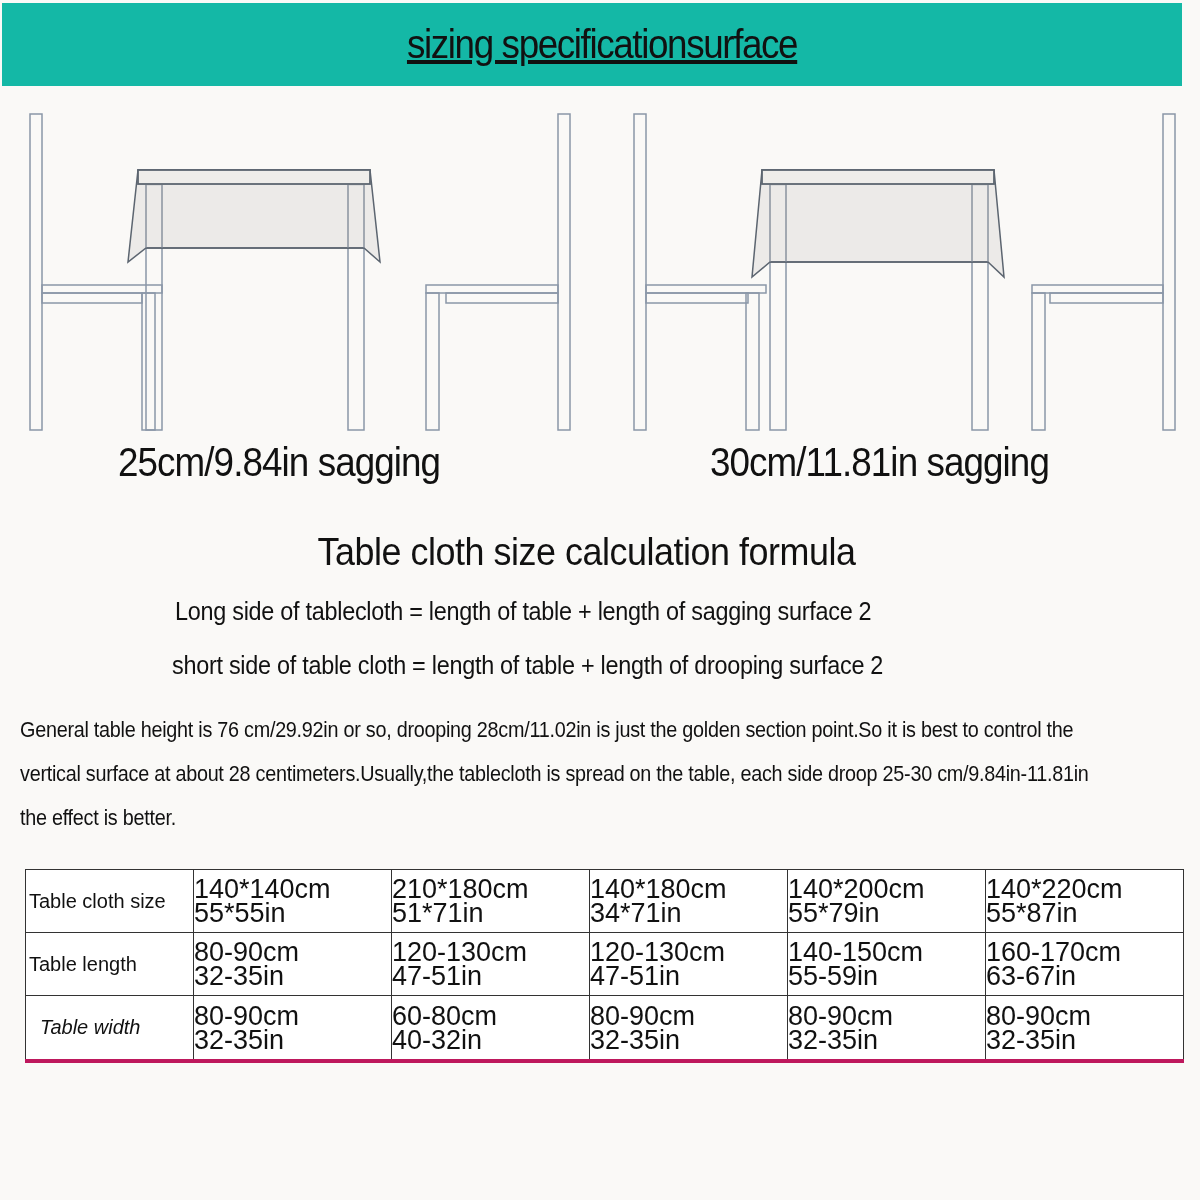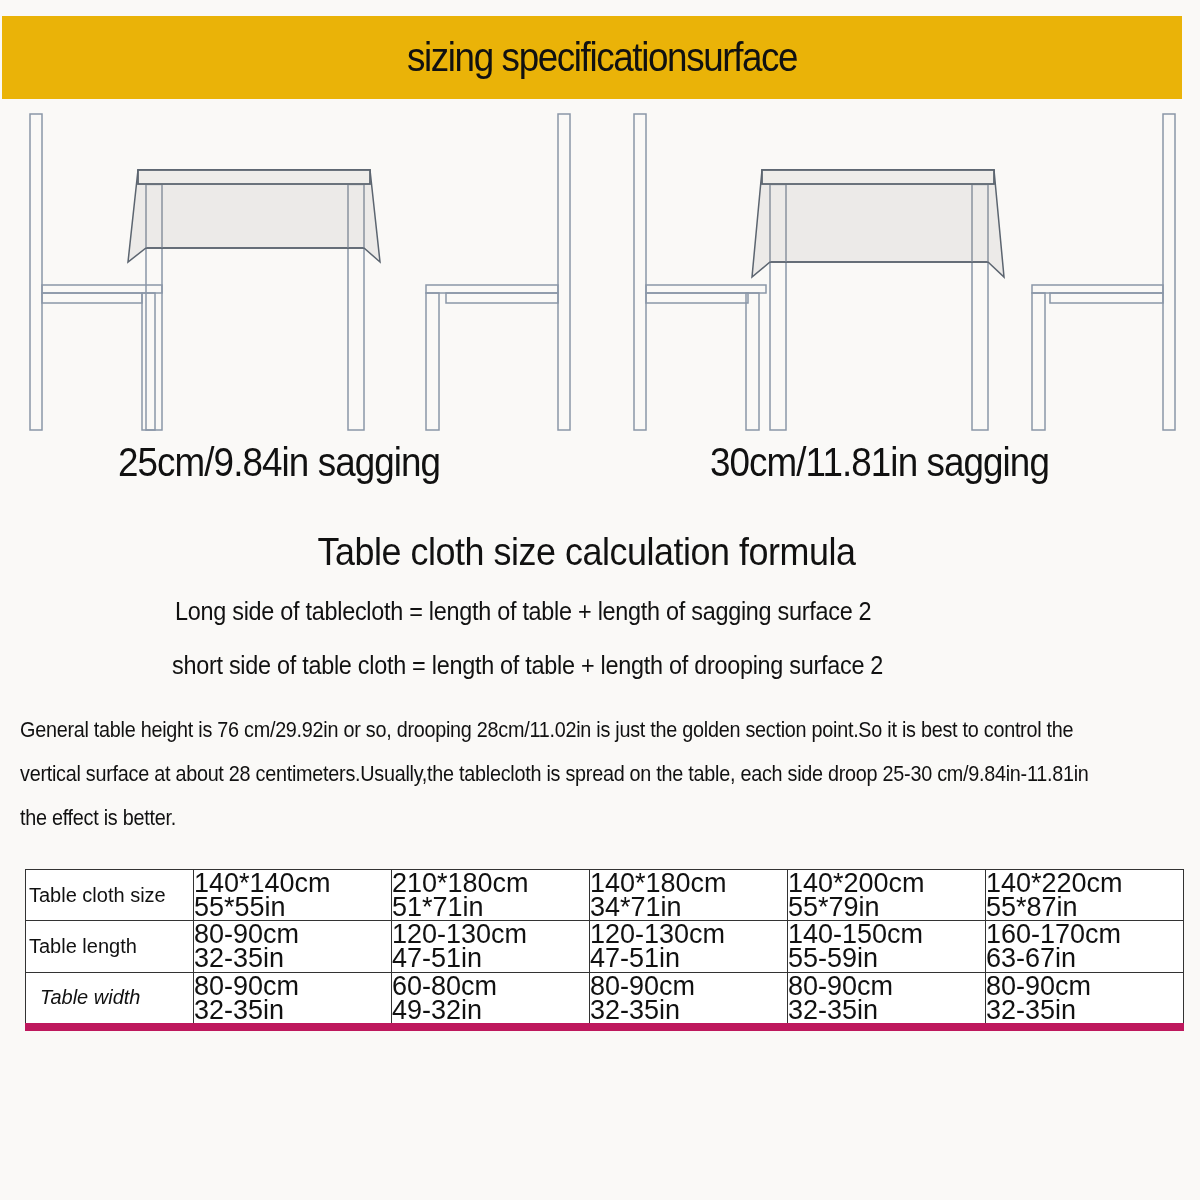--- a/index.html
+++ b/index.html
@@ -4,23 +4,23 @@
   <style>
     html, body { margin: 0; padding: 0; }
     body {
       width: 1200px; height: 1200px; overflow: hidden;
       background: #faf9f7;
       font-family: "Liberation Sans", sans-serif;
       color: #111;
       position: relative;
     }
     .header-band {
-      position: absolute; left: 2px; top: 16px; width: 1180px; height: 83px;
-      background: #eab308;
-      display: flex; align-items: center; justify-content: center;
+      position: absolute; left: 2px; top: 3px; width: 1180px; height: 83px;
+      background: #14b8a6;
+      display: flex; align-items: center; justify-content: center; text-decoration: underline;
     }
     .header-title {
       font-family: "Liberation Sans", sans-serif;
       font-size: 40px; letter-spacing: -1.5px; transform: scaleX(0.92);
       color: #111; margin-left: 20px;
     }
     .diagram { position: absolute; top: 100px; width: 580px; height: 340px; }
     .diagram svg { width: 100%; height: 100%; }
     .sag-label {
       position: absolute; top: 440px; font-size: 40px; letter-spacing: -1px;
@@ -34,23 +34,23 @@
     .formula-line {
       position: absolute; font-size: 26px; letter-spacing: -0.3px;
       transform: scaleX(0.9); transform-origin: left; white-space: nowrap;
     }
     .note-para {
       position: absolute; left: 20px; top: 708px; width: 1250px;
       font-size: 22.5px; line-height: 44px; letter-spacing: -0.3px;
       transform: scaleX(0.88); transform-origin: left;
     }
     table.size-table {
-      position: absolute; left: 25px; top: 869px; width: 1159px; height: 162px;
+      position: absolute; left: 25px; top: 869px; width: 1159px; height: 194px;
       border-collapse: collapse; background: #fff;
-      border-bottom: 8px solid #be185d;
+      border-bottom: 4px solid #be185d;
     }
     table.size-table td {
       border: 1.5px solid #333; vertical-align: middle;
       padding: 0;
     }
     .row-head { font-size: 20px; width: 153px; text-align: left !important; padding-left: 3px !important; }
     .cell-cm, .cell-in { display: block; font-size: 27px; line-height: 24px; }
   </style>
 </head>
 <body>
@@ -172,21 +172,21 @@
         </td>
   </tr>
   <tr>
     <td class="row-head" style="padding-left:14px !important;font-style:italic;">Table width</td>
     <td>
           <span class="cell-cm">80-90cm</span>
           <span class="cell-in">32-35in</span>
         </td>
     <td>
           <span class="cell-cm">60-80cm</span>
-          <span class="cell-in">49-32in</span>
+          <span class="cell-in">40-32in</span>
         </td>
     <td>
           <span class="cell-cm">80-90cm</span>
           <span class="cell-in">32-35in</span>
         </td>
     <td>
           <span class="cell-cm">80-90cm</span>
           <span class="cell-in">32-35in</span>
         </td>
     <td>

